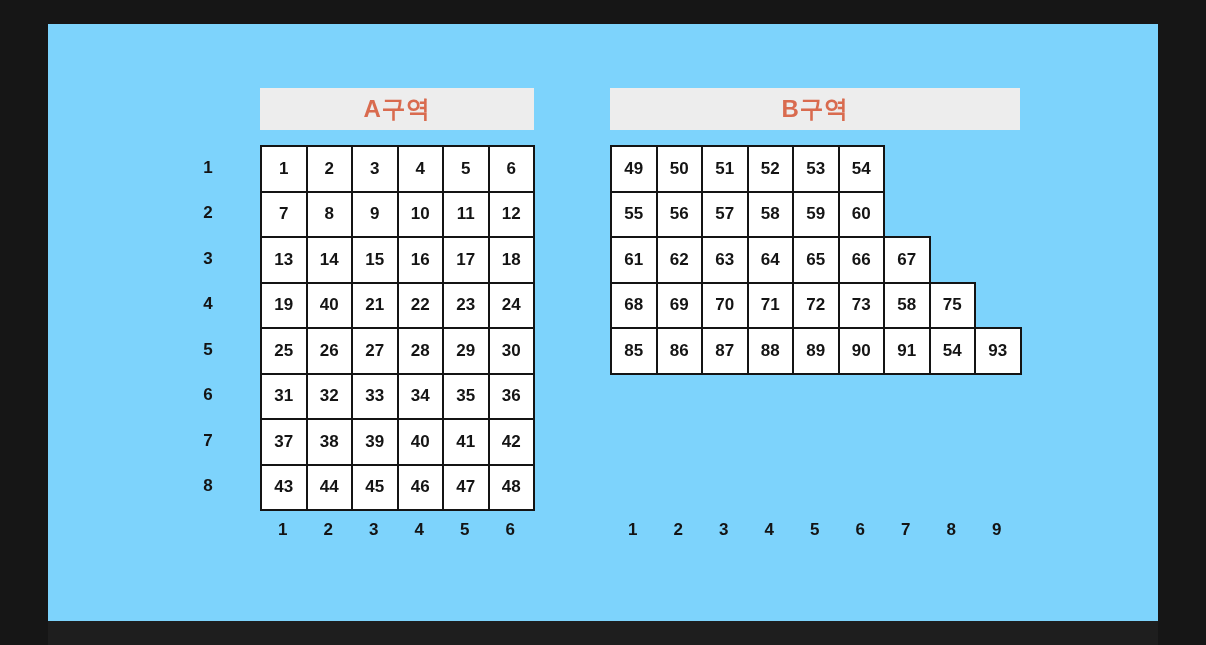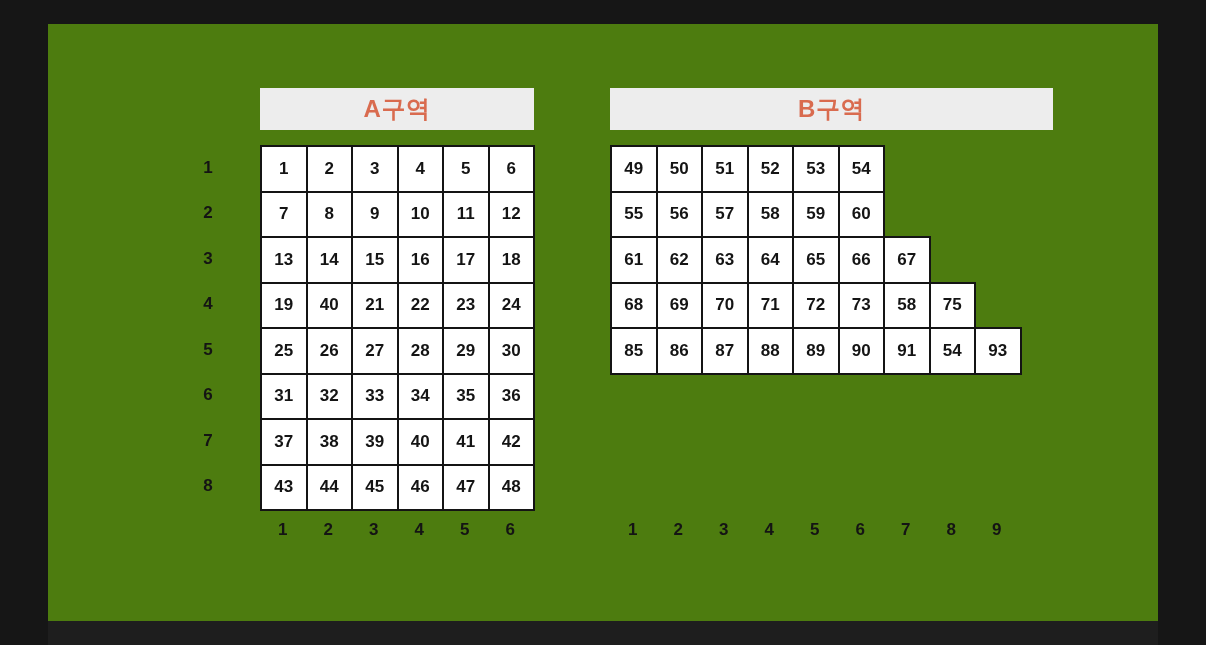--- a/index.html
+++ b/index.html
@@ -6,37 +6,37 @@
   body{
     width:1206px;height:645px;
     background:#161616;
     position:relative;overflow:hidden;
     font-family:"Liberation Sans","DejaVu Sans",sans-serif;
     font-weight:700;
   }
   .canvas{
     position:absolute;left:48px;top:24px;
     width:1110px;height:597px;
-    background:#4d7c0f;
+    background:#7dd3fc;
   }
   .bottom-bar{
     position:absolute;left:48px;top:621px;
     width:1110px;height:24px;
     background:#1e1e1e;
   }
   .sec-header{
     position:absolute;top:64px;height:42px;
     background:#ededed;
     display:flex;align-items:center;justify-content:center;
   }
   .sec-header span{
     color:#d96b4f;font-size:24px;letter-spacing:0.5px;
   }
   #header-a{left:212px;width:274px;}
-  #header-b{left:562px;width:443px;text-align:center;}
+  #header-b{left:562px;width:410px;text-align:center;}
   .grid{position:absolute;top:121px;}
   #grid-a{left:212px;}
   #grid-b{left:562px;}
   .grid-row{display:flex;}
   .grid-row + .grid-row{margin-top:-2px;}
   .cell{
     box-sizing:border-box;
     width:47.5px;height:47.5px;
     border:2px solid #141414;
     background:#ffffff;

